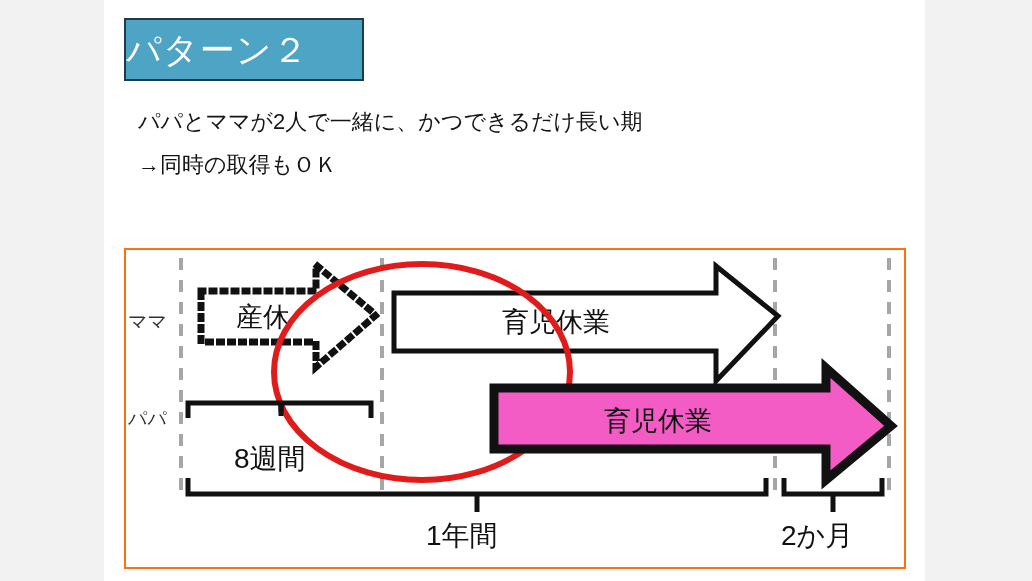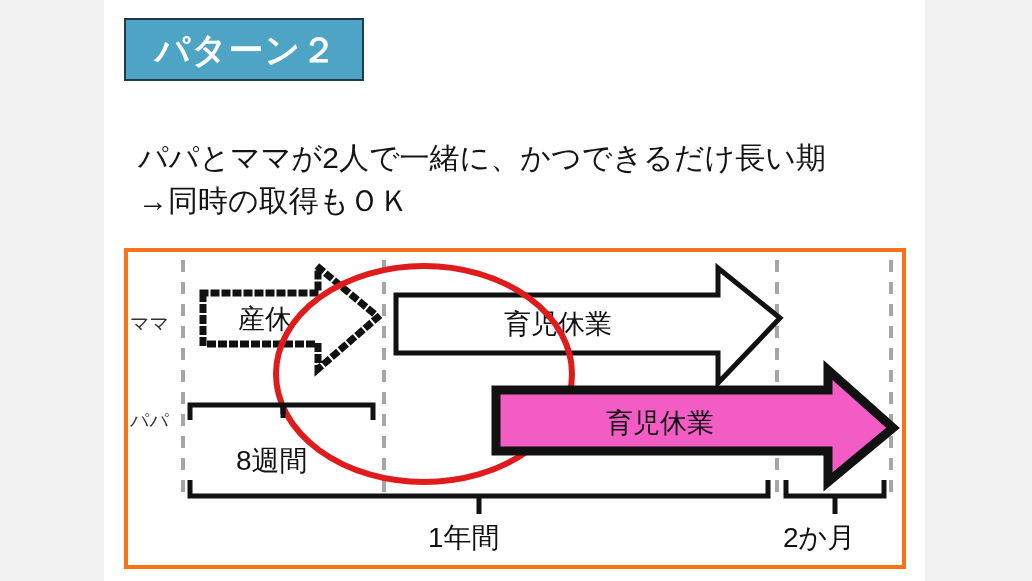--- a/index.html
+++ b/index.html
@@ -32,51 +32,49 @@
     border: 2px solid #1f3a4d;
     box-sizing: border-box;
   }
   #pattern-badge .badge-text {
     position: absolute;
     left: 0;
     top: 0;
     width: 240px;
     height: 63px;
     line-height: 60px;
-    text-align: center;
     color: #ffffff;
     font-size: 35px;
-    font-weight: bold;
+    font-weight: normal;
     letter-spacing: 1px;
     white-space: nowrap;
   }
   
   #body-text {
     position: absolute;
     left: 34px;
     top: 100px;
     width: 790px;
     color: #141414;
-    font-size: 30px;
+    font-size: 22px;
     line-height: 43px;
     letter-spacing: 0px;
-    margin-top: 36px;
   }
   #body-text .line {
     display: block;
     white-space: nowrap;
   }
   
   #diagram-frame {
     position: absolute;
     left: 20px;
     top: 248px;
     width: 782px;
     height: 321px;
-    border: 4px solid #f97316;
+    border: 2px solid #f97316;
     box-sizing: border-box;
     background: #ffffff;
   }
   #diagram-svg {
     position: absolute;
     left: 0;
     top: 0;
     width: 782px;
     height: 321px;
     display: block;

